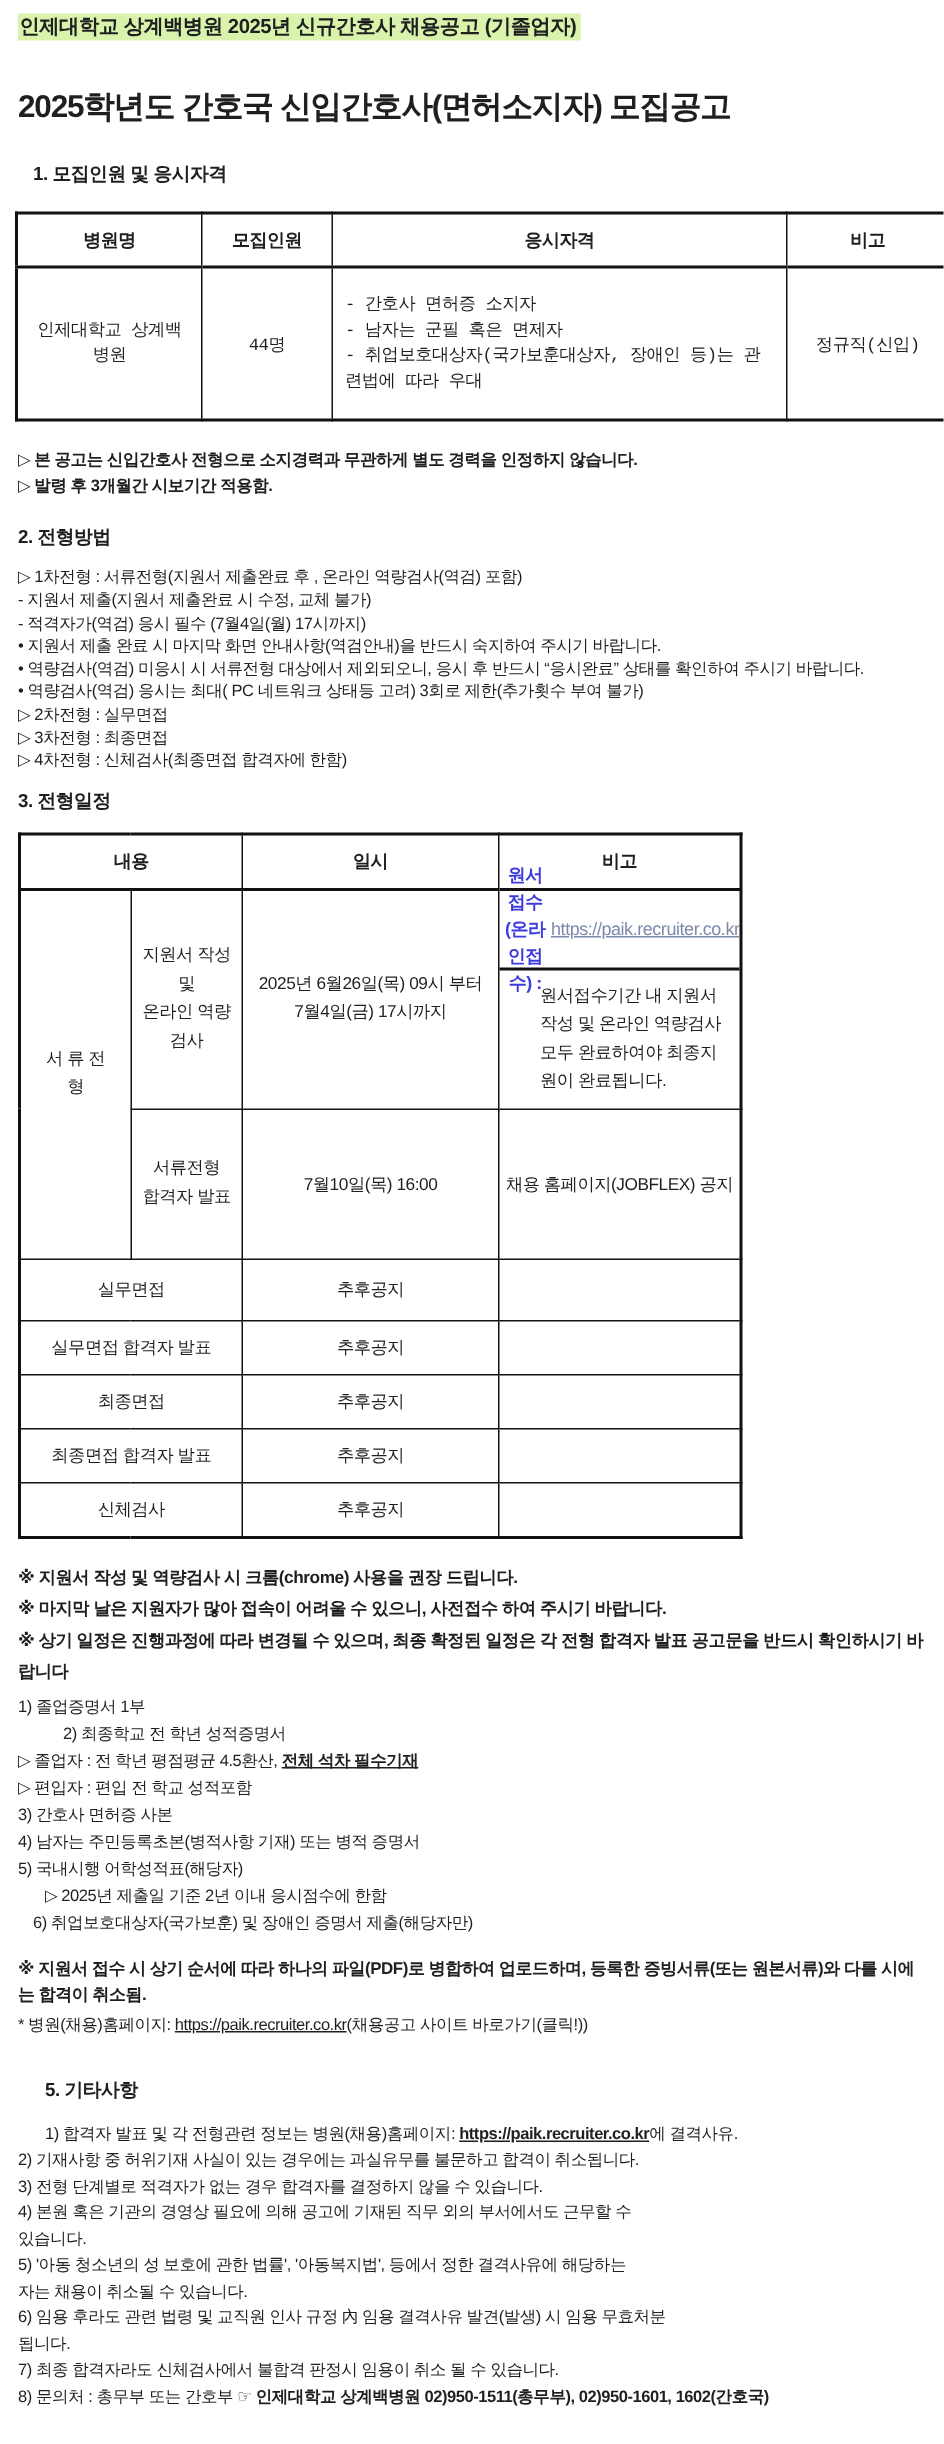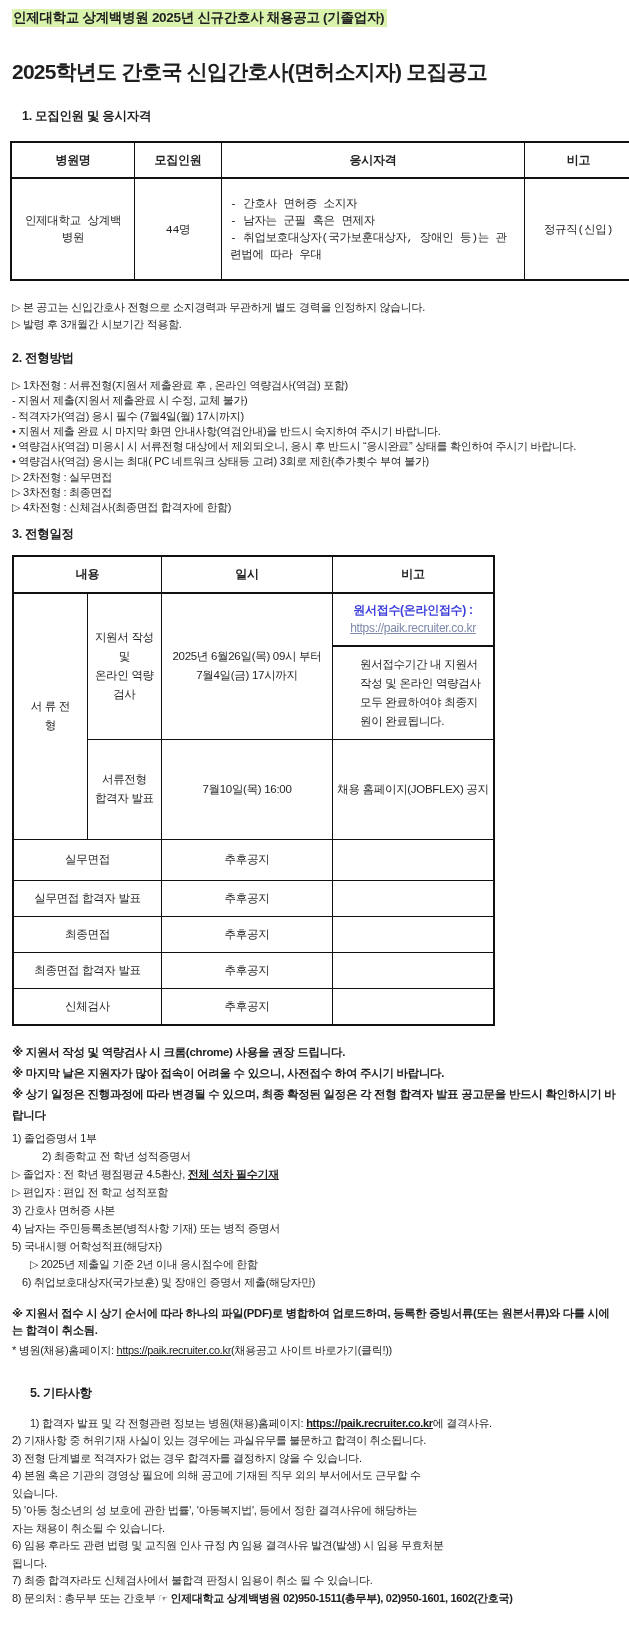--- a/index.html
+++ b/index.html
@@ -24,40 +24,40 @@
 
   table{border-collapse:collapse;table-layout:fixed;}
   .t1{margin:17px 0 0 -2px;width:607px;border:2px solid #111;}
   .t1 td{border:1px solid #111;text-align:center;vertical-align:middle;font-size:11.5px;letter-spacing:-0.3px;padding:2px;}
   .t1 tr.head td{font-weight:bold;height:30px;border-bottom:2px solid #111;font-size:12px;}
   .t1 .quals{text-align:left;padding:6px 8px;}
   .t1 .quals div{line-height:17px;}
   .t1 .row-main td{height:88px;font-family:Liberation Mono, monospace;}
   .t1 .wrap{word-break:break-all;line-height:17px;padding:0 10px;}
 
-  .notes-plain{margin-top:18px;}
+  .notes-plain{margin-top:18px;font-weight:bold;}
   .notes-plain div{line-height:16.5px;letter-spacing:-0.3px;}
 
   .s2-lines{margin-top:12px;}
   .s2-lines div{line-height:15.3px;letter-spacing:-0.3px;}
 
   .t2{margin:13px 0 0 0;width:481px;border:2px solid #111;}
   .t2 td{border:1px solid #111;text-align:center;vertical-align:middle;font-size:11.5px;letter-spacing:-0.3px;padding:2px;}
   .t2 tr.head td{font-weight:bold;height:31px;border-bottom:2px solid #111;font-size:12px;}
   .t2 .vgroup{width:56px;line-height:19px;font-size:11.5px;padding:0 10px;}
   .t2 .c1{width:87px;}
   .t2 .c2{width:166px;}
   .t2 .c3{width:156px;}
   .t2 .rh1 td{height:123px;}
   .t2 .rh2 td{height:95px;}
   .t2 .rs1 td{height:36px;}
   .t2 .rs td{height:31px;}
   .pre{white-space:pre-line;line-height:19px;}
   .note-split{padding:0 !important;vertical-align:top !important;}
-  .note-top{height:51px;border-bottom:2px solid #111;display:flex;flex-direction:column;justify-content:center;align-items:center;line-height:18px;}
+  .note-top{height:51px;border-bottom:2px solid #111;display:flex;flex-direction:row;justify-content:center;align-items:center;line-height:18px;}
   .link-title{color:var(--link-heading,#3d3ddd);font-weight:bold;font-size:12px;}
   .link-url{color:var(--link-url,#7d89ac);text-decoration:underline;font-size:12px;}
   .note-bottom{text-align:left;padding:8px 7px;line-height:19px;margin-left:20px;}
 
   .notes-bold{margin-top:16px;}
   .notes-bold div{font-weight:bold;line-height:21px;letter-spacing:-0.3px;font-size:11.5px;}
 
   .s4-items{margin-top:3px;}
   .s4-items div{line-height:18px;letter-spacing:-0.3px;}
   .ind1{margin-left:10px;}

